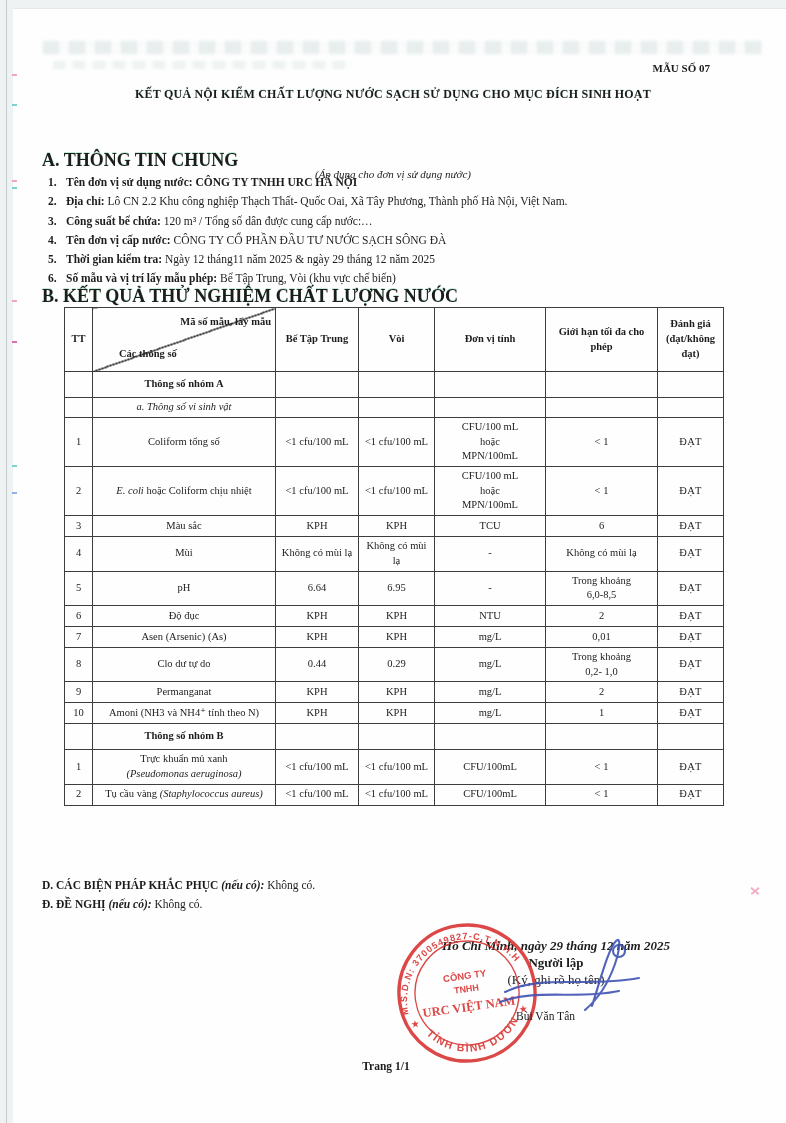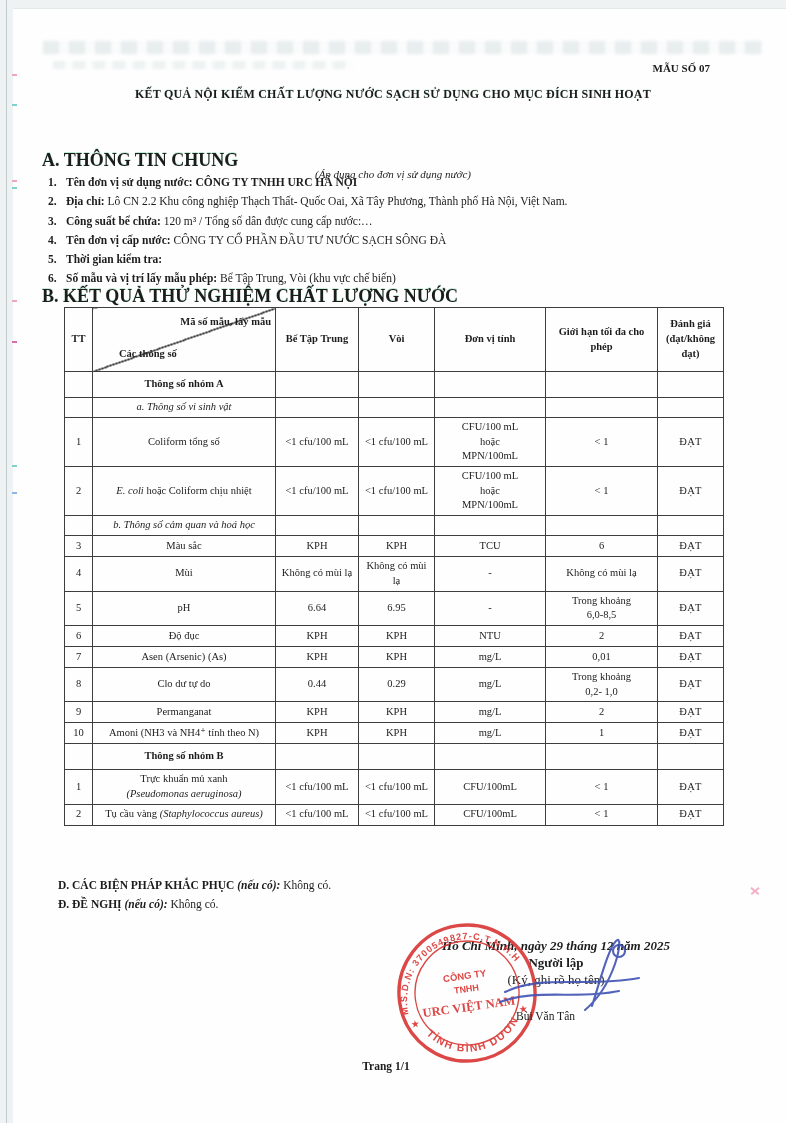--- a/index.html
+++ b/index.html
@@ -55,21 +55,21 @@
   th.diag .dt { position:absolute; right:4px; top:7px; font-size:10.5px; }
   th.diag .db { position:absolute; left:26px; bottom:9px; font-size:10.5px; }
   td.param { text-align:left; }
   tr.group td { height:26px; }
   tr.group td.param { font-weight:bold; }
   tr.sub td { height:20px; }
   tr.sub td.param { font-style:italic; }
   tr.data td { height:21px; }
   .result-cell { letter-spacing:.3px; }
 
-  .footD { position:absolute; left:42px; top:876px; font-size:11.5px; line-height:18.5px;margin-left:16px; }
+  .footD { position:absolute; left:42px; top:876px; font-size:11.5px; line-height:18.5px; }
   .footD .b { font-weight:bold; }
   .footD .bi { font-weight:bold; font-style:italic; }
 
   .sigblock { position:absolute; left:400px; top:937px; width:312px; text-align:center;
     font-size:13px; line-height:17px; }
   .sigblock .date { font-weight:bold; font-style:italic; }
   .sigblock .role { font-weight:bold; }
   .stamp { position:absolute; left:392px; top:918px; width:150px; height:150px;
     transform:rotate(-8deg); opacity:.88; }
   .signature { position:absolute; left:497px; top:928px; z-index:4; opacity:.9; }
@@ -118,20 +118,21 @@
       <span class="val">120 m³ / Tổng số dân được cung cấp nước:…</span>
     </div>
     <div class="item">
       <span class="no">4.</span>
       <span class="lab">Tên đơn vị cấp nước: </span>
       <span class="val">CÔNG TY CỔ PHẦN ĐẦU TƯ NƯỚC SẠCH SÔNG ĐÀ</span>
     </div>
     <div class="item">
       <span class="no">5.</span>
       <span class="lab">Thời gian kiểm tra: </span>
+      <span class="val">Ngày 12 tháng11 năm 2025 &amp; ngày 29 tháng 12 năm 2025</span>
     </div>
     <div class="item">
       <span class="no">6.</span>
       <span class="lab">Số mẫu và vị trí lấy mẫu phép: </span>
       <span class="val">Bể Tập Trung, Vòi (khu vực chế biến)</span>
     </div>
   </div>
 <div class="secB sec-heading">B.  KẾT QUẢ THỬ NGHIỆM CHẤT LƯỢNG NƯỚC</div>
 
 <table class="results">
@@ -192,29 +193,20 @@
         <td>2</td>
         <td class="param"><i>E. coli </i><span>hoặc Coliform chịu nhiệt</span></td>
         <td>&lt;1 cfu/100 mL</td>
         <td>&lt;1 cfu/100 mL</td>
         <td>CFU/100 mL
 hoặc
 MPN/100mL</td>
         <td>&lt; 1</td>
         <td class="result-cell">ĐẠT</td>
       </tr>
-      <tr class="sub">
-        <td></td>
-        <td class="param">b. Thông số cảm quan và hoá học</td>
-        <td></td>
-        <td></td>
-        <td></td>
-        <td></td>
-        <td></td>
-      </tr>
       <tr class="data">
         <td>3</td>
         <td class="param"><span>Màu sắc</span></td>
         <td>KPH</td>
         <td>KPH</td>
         <td>TCU</td>
         <td>6</td>
         <td class="result-cell">ĐẠT</td>
       </tr>
       <tr class="data">

